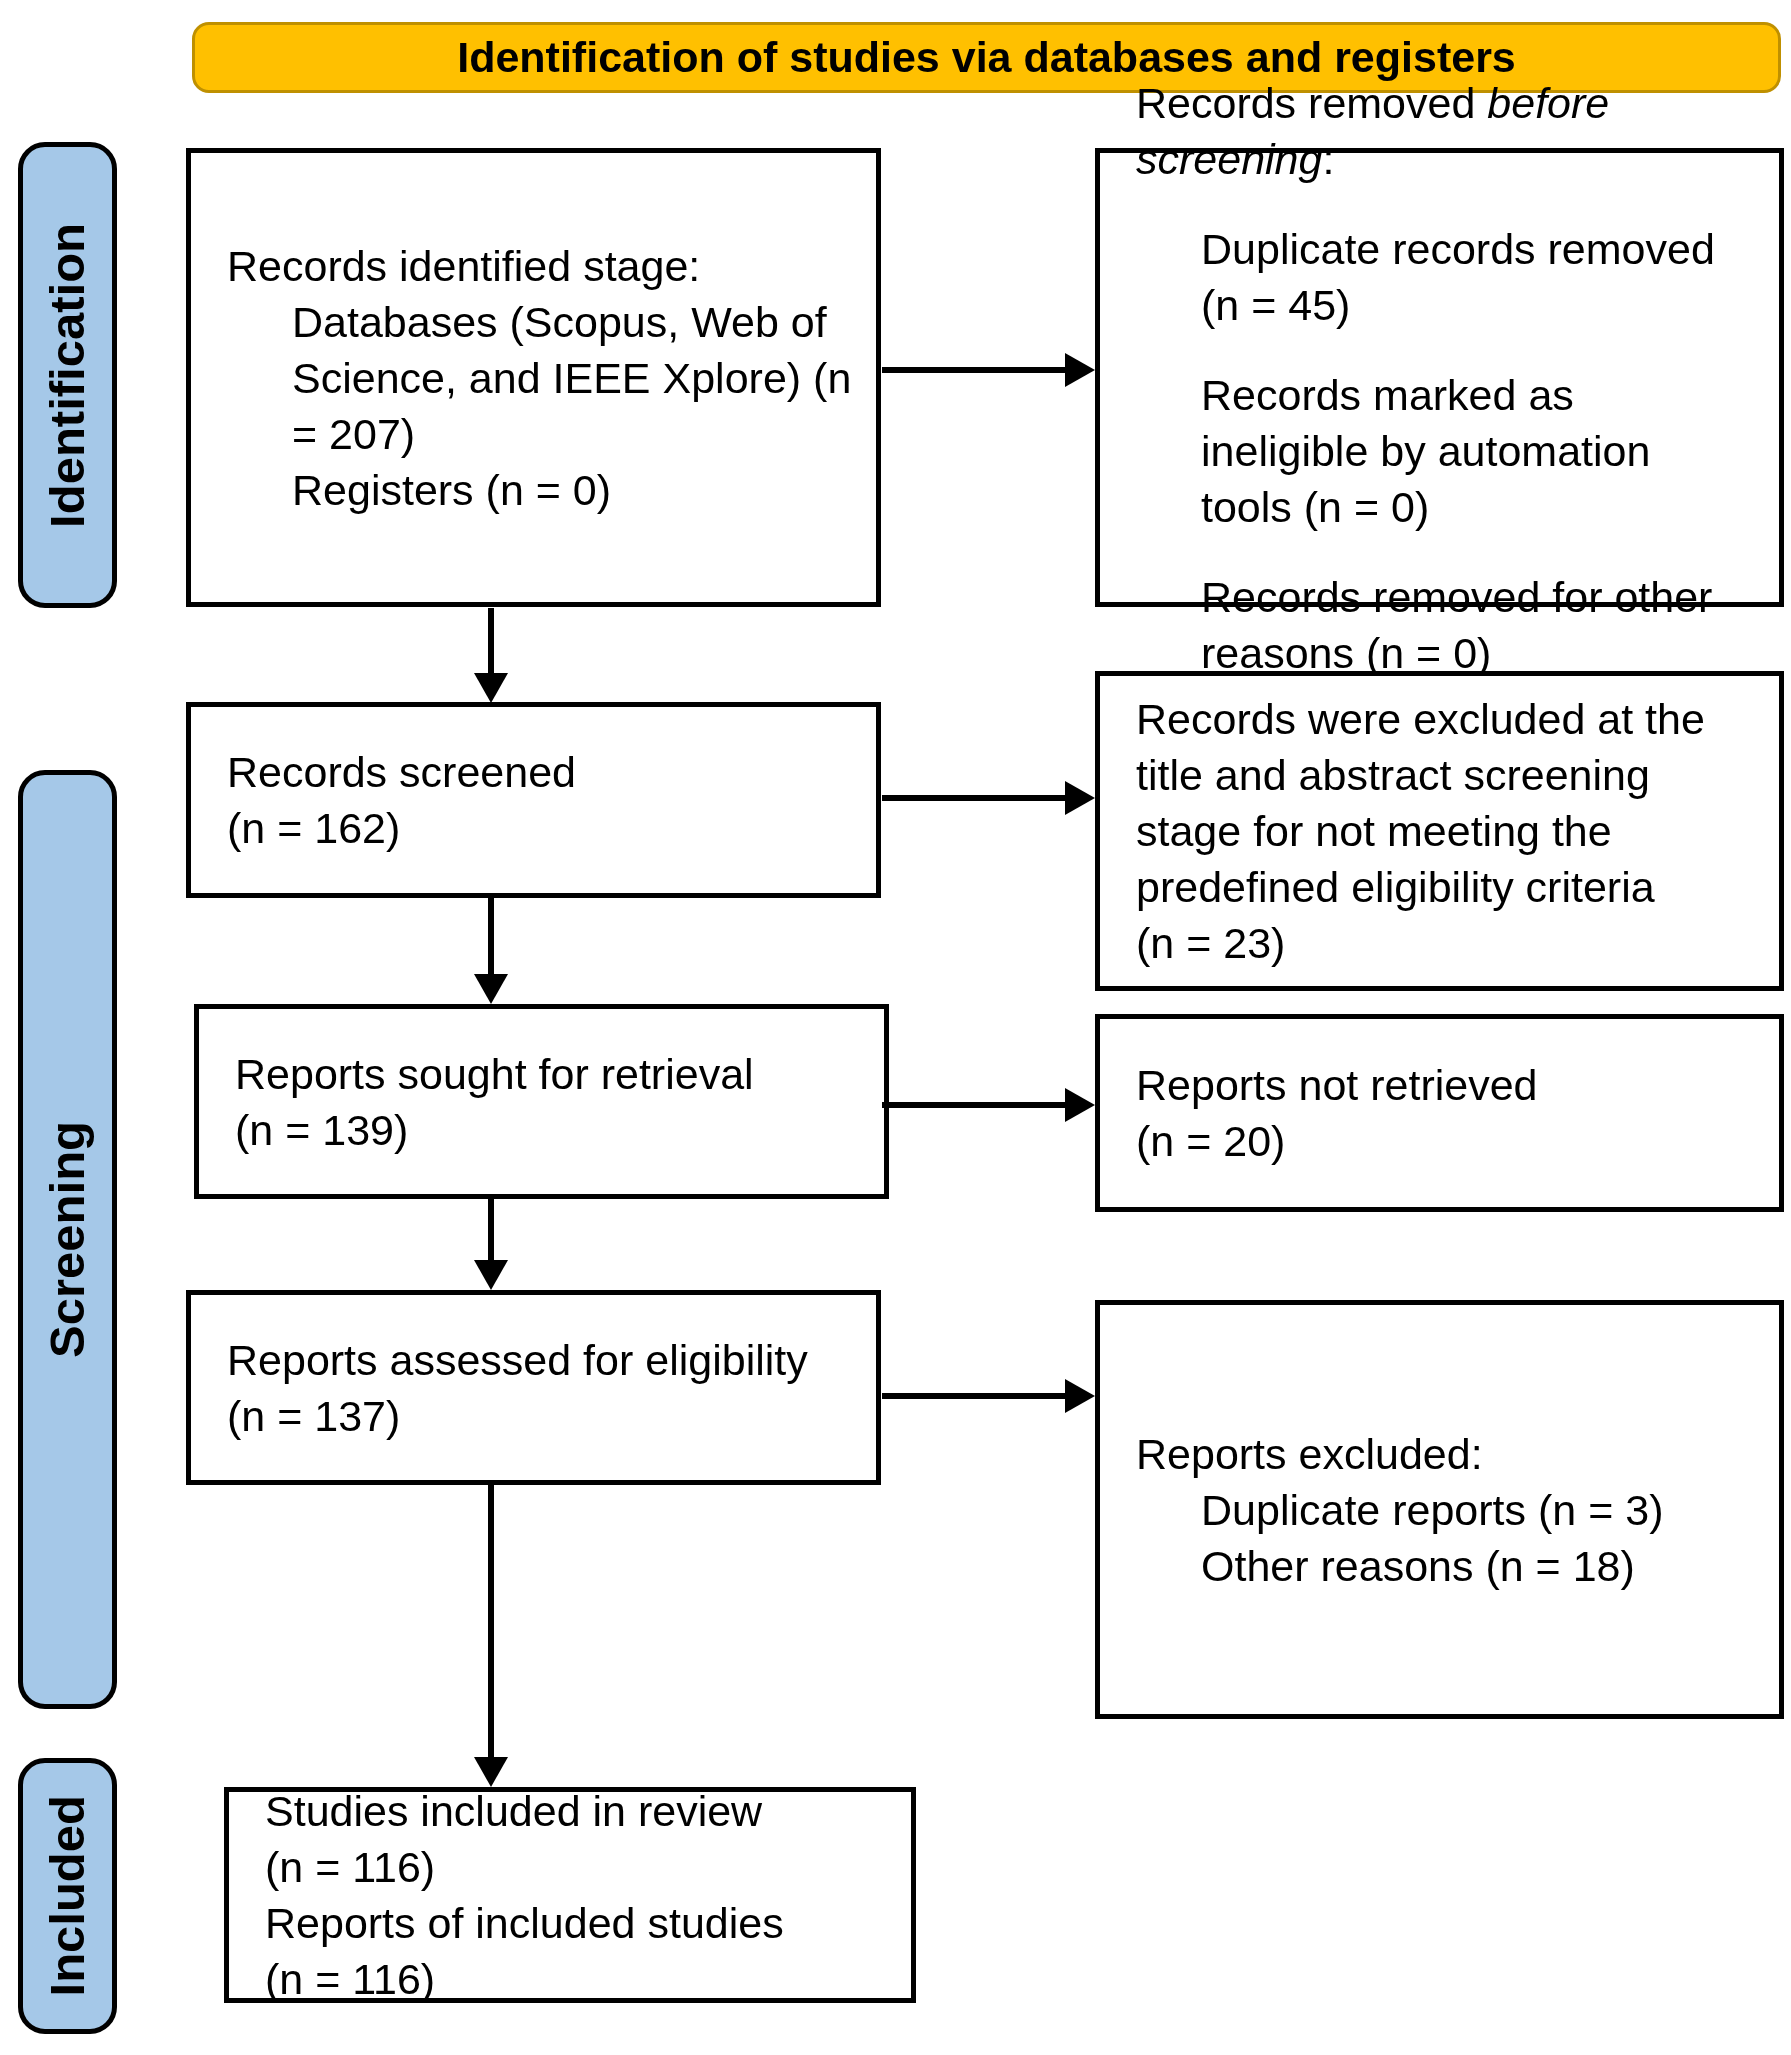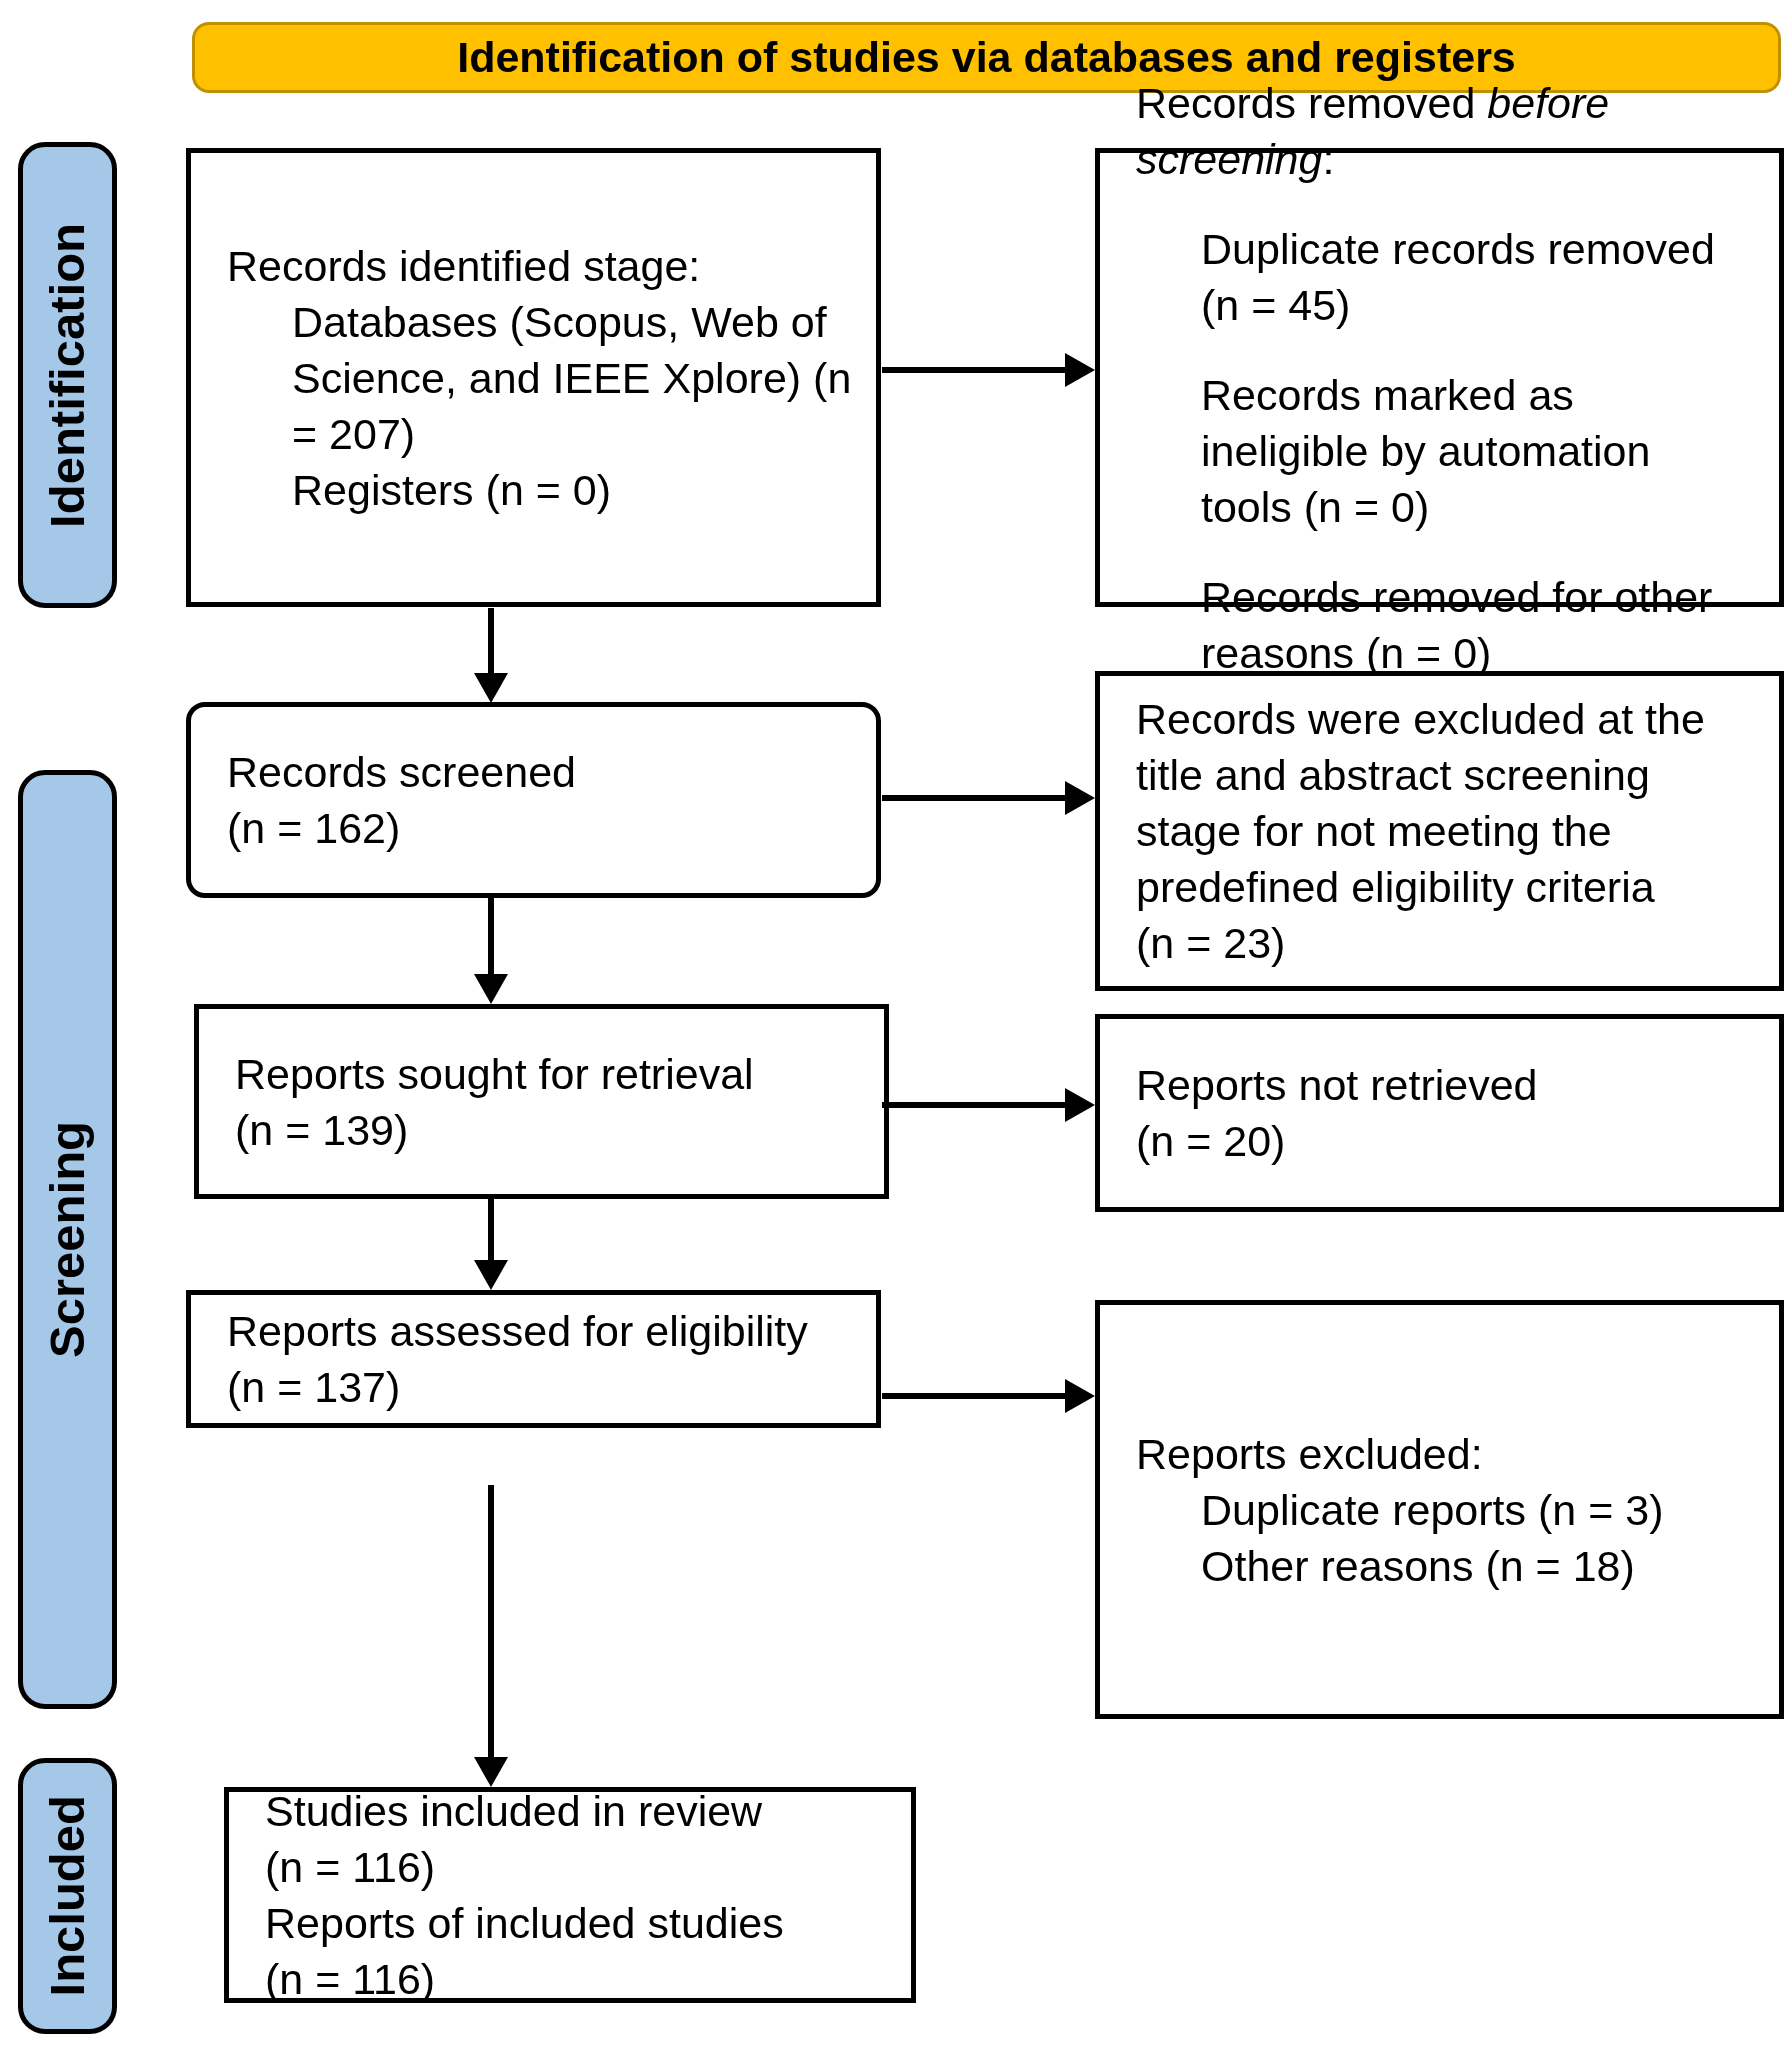--- a/index.html
+++ b/index.html
@@ -57,25 +57,25 @@
     background: #ffffff;
     border: 5.2px solid #000000;
     box-sizing: border-box;
     display: flex; flex-direction: column; justify-content: center;
     font-size: 43px;
     line-height: 56px;
     padding: 0 19.5px 0 36px;
   }
   .box-records-identified   { left: 186px;  top: 148px;  width: 695px; height: 459px; }
   .box-records-removed      { left: 1095px; top: 148px;  width: 689px; height: 459px; padding-right: 32.5px; gap: 34px; }
-  .box-records-screened     { left: 186px;  top: 702px; width: 695px; height: 196px; border-radius: 19px; }
+  .box-records-screened     { left: 186px;  top: 702px; width: 695px; height: 196px; }
   .box-records-excluded     { left: 1095px; top: 671px; width: 689px; height: 320px; padding-right: 28px; }
   .box-reports-sought       { left: 194px;  top: 1004px; width: 695px; height: 195px; }
   .box-reports-not-retrieved{ left: 1095px; top: 1014px; width: 689px; height: 198px; }
-  .box-reports-assessed     { left: 186px;  top: 1290px; width: 695px; height: 138px; }
+  .box-reports-assessed     { left: 186px;  top: 1290px; width: 695px; height: 195px; }
   .box-reports-excluded     { left: 1095px; top: 1300px; width: 689px; height: 419px; }
   .box-studies-included     { left: 183px;  top: 1787px; width: 692px; height: 216px; margin-left: 41px; }
 
   .line { }
   .indent { margin-left: 65px; }
   .italic { font-style: italic; }
 
   
   .arrow-h {
     position: absolute;

